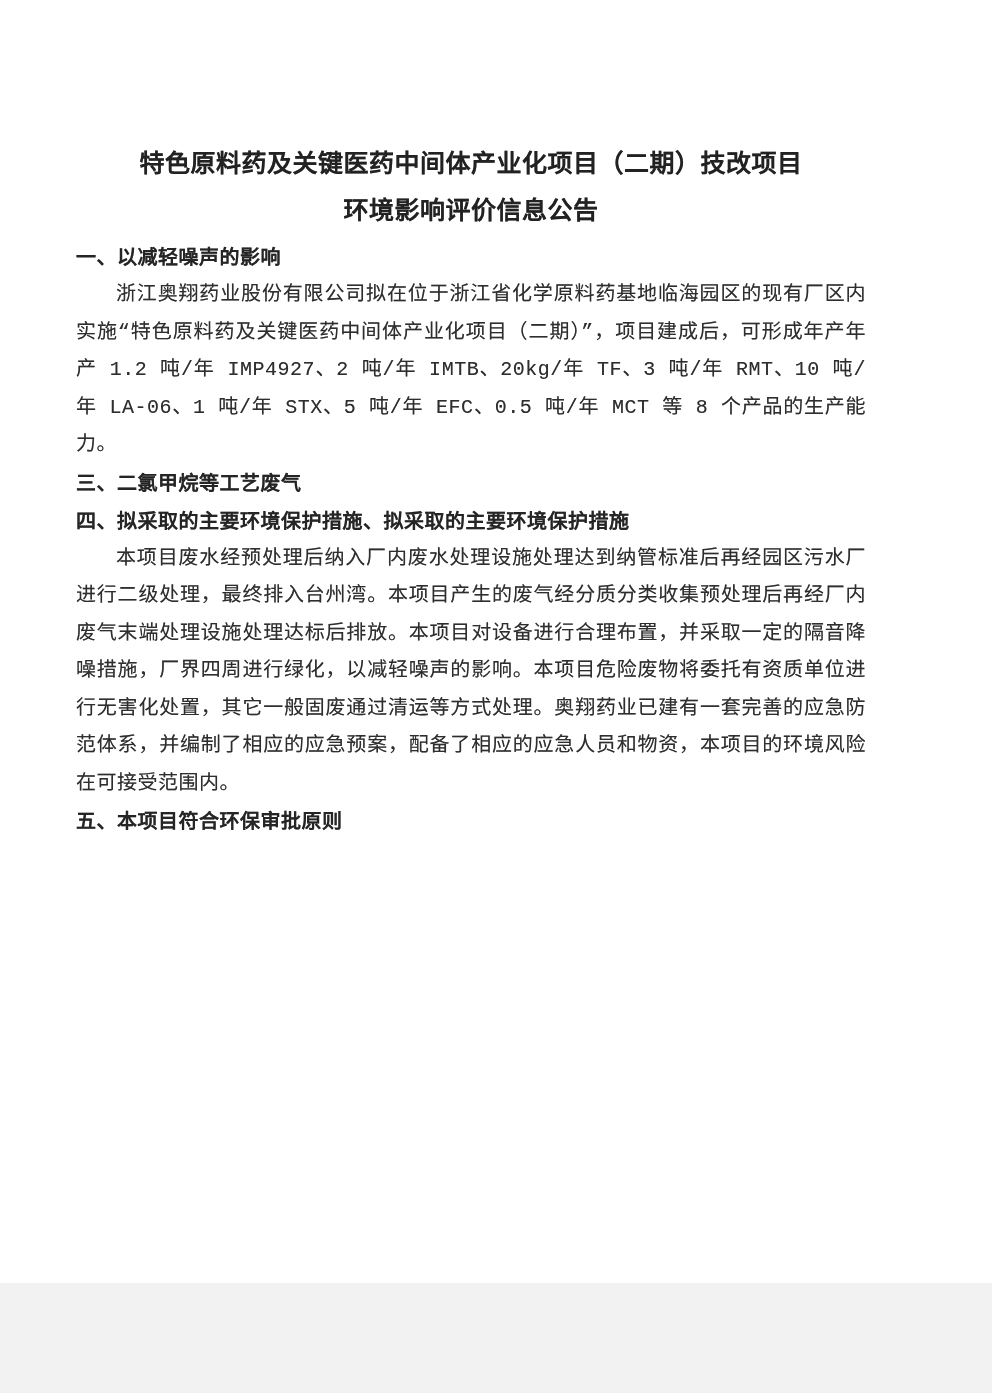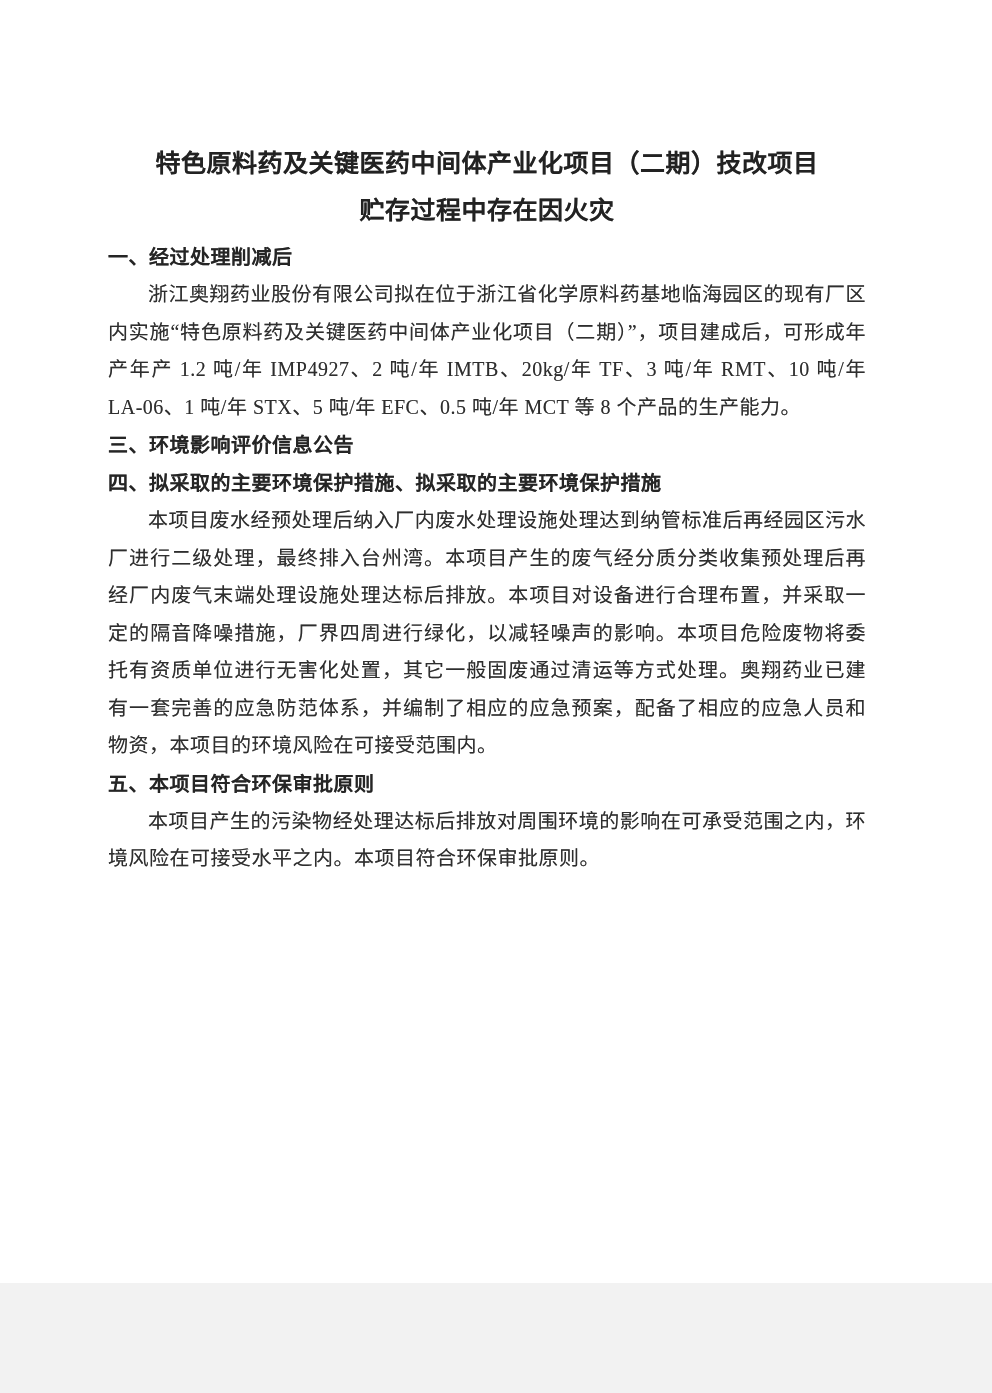--- a/index.html
+++ b/index.html
@@ -8,21 +8,21 @@
     background: #f2f2f2;
   }
   .page {
     position: relative;
     width: 992px;
     height: 1283px;
     margin: 0 auto;
     background: #ffffff;
     overflow: hidden;
     box-sizing: border-box;
-    padding: 140px 126px 0 108px;
+    padding: 140px 126px 0 76px;
     color: #2a2a2a;
   }
   .title {
     font-family: "Liberation Sans", "DejaVu Sans", sans-serif;
     font-weight: 700;
     font-size: 25px;
     letter-spacing: 0.5px;
     line-height: 47px;
     text-align: center;
     margin: 0;
@@ -39,52 +39,51 @@
     font-family: "Liberation Sans", "DejaVu Sans", sans-serif;
     font-weight: 700;
     font-size: 20px;
     letter-spacing: 0.5px;
     line-height: 38px;
     margin: 0;
     color: #252525;
     text-shadow: 0 0 0.5px rgba(40,40,40,0.5);
   }
   .para {
-    font-family: Liberation Serif, serif;
+    font-family: Liberation Mono, monospace;
     font-size: 20px;
     letter-spacing: 0.5px;
     line-height: 37.5px;
     text-align: justify;
     text-justify: inter-character;
     text-indent: 2em;
     margin: 0;
     color: #2e2e2e;
     text-shadow: 0 0 0.5px rgba(50,50,50,0.45);
   }
 </style>
 </head>
 <body>
 
 <div class="page" style="background: rgb(255, 255, 255); color: rgb(46, 46, 46);">
   <h1 class="title">特色原料药及关键医药中间体产业化项目（二期）技改项目</h1>
-  <h1 class="title">贮存过程中存在因火灾</h1>
+  <h1 class="title">环境影响评价信息公告</h1>
   <div class="sections">
   <section class="doc-section">
-    <h2 class="heading">一、经过处理削减后</h2>
+    <h2 class="heading">一、以减轻噪声的影响</h2>
   <p class="para">浙江奥翔药业股份有限公司拟在位于浙江省化学原料药基地临海园区的现有厂区内实施“特色原料药及关键医药中间体产业化项目（二期）”，项目建成后，可形成年产年产 1.2 吨/年 IMP4927、2 吨/年 IMTB、20kg/年 TF、3 吨/年 RMT、10 吨/年 LA-06、1 吨/年 STX、5 吨/年 EFC、0.5 吨/年 MCT 等 8 个产品的生产能力。</p>
       </section>
 
 
   <section class="doc-section">
-    <h2 class="heading">三、环境影响评价信息公告</h2>
+    <h2 class="heading">三、二氯甲烷等工艺废气</h2>
       </section>
 
   <section class="doc-section">
     <h2 class="heading">四、拟采取的主要环境保护措施、拟采取的主要环境保护措施</h2>
   <p class="para">本项目废水经预处理后纳入厂内废水处理设施处理达到纳管标准后再经园区污水厂进行二级处理，最终排入台州湾。本项目产生的废气经分质分类收集预处理后再经厂内废气末端处理设施处理达标后排放。本项目对设备进行合理布置，并采取一定的隔音降噪措施，厂界四周进行绿化，以减轻噪声的影响。本项目危险废物将委托有资质单位进行无害化处置，其它一般固废通过清运等方式处理。奥翔药业已建有一套完善的应急防范体系，并编制了相应的应急预案，配备了相应的应急人员和物资，本项目的环境风险在可接受范围内。</p>
       </section>
 
   <section class="doc-section">
     <h2 class="heading">五、本项目符合环保审批原则</h2>
-  <p class="para">本项目产生的污染物经处理达标后排放对周围环境的影响在可承受范围之内，环境风险在可接受水平之内。本项目符合环保审批原则。</p>
       </section>
 </div>
 </div>
 
 </body></html>

